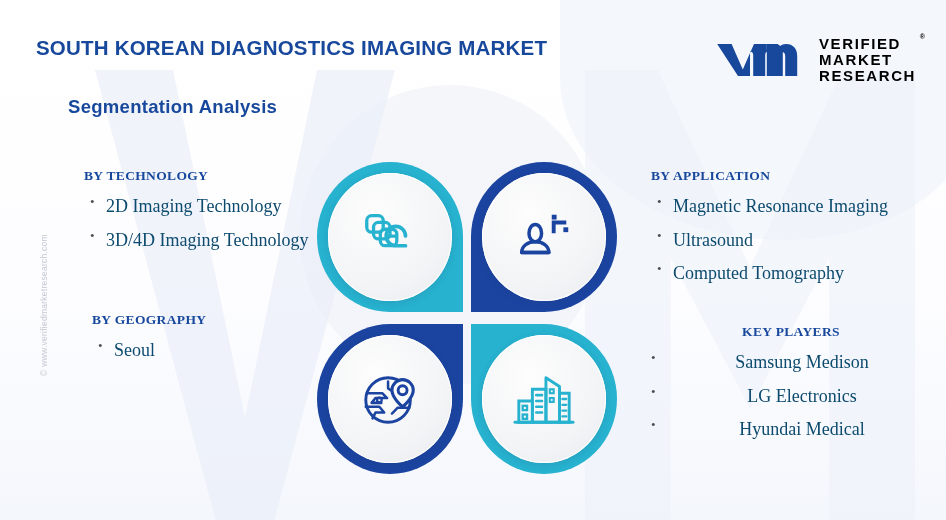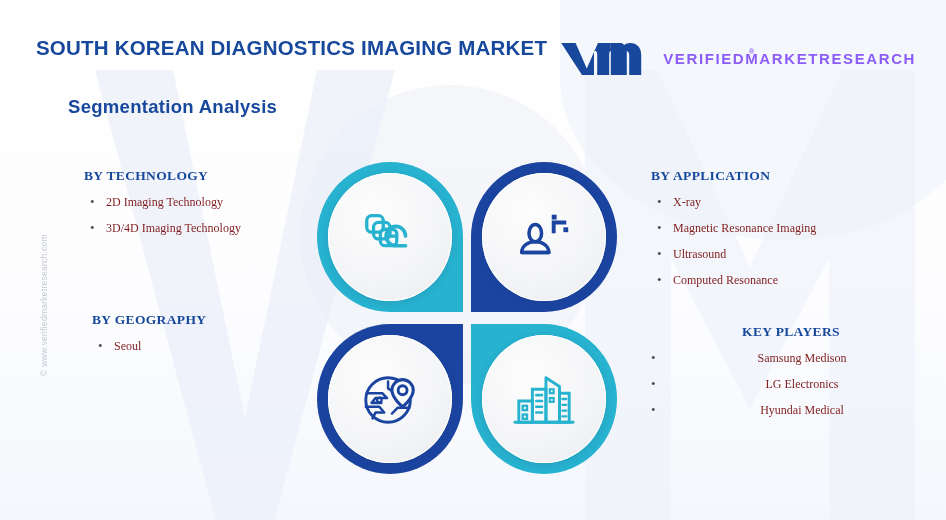--- a/index.html
+++ b/index.html
@@ -57,24 +57,23 @@
     position:absolute; left:36px; top:96px;
     font-size:18.5px; font-weight:bold; letter-spacing:.3px;
     color:#17489c;
     margin-left:32px;
   }
 
   
   #logo { position:absolute; right:30px; top:36px; display:flex; align-items:center; gap:9px; }
   #logo-mark { width:96px; height:46px; display:block; }
   #logo-words {
-    display:flex; flex-direction:row; line-height:1.07;
+    display:flex; flex-direction:column; line-height:1.07;
     font-size:15px; font-weight:bold; letter-spacing:1.6px;
-    color:#8b5cf6;
-    text-align:center;
+    color:#000000;
   }
   #logo-words .r1 { position:relative; }
   #logo-words .reg {
     position:absolute; top:-3px; right:-9px;
     font-size:7px; letter-spacing:0;
   }
 
   
   .col { position:absolute;font-family:Liberation Serif, serif; }
   #col-left  { left:84px;  top:168px; width:252px; }
@@ -82,21 +81,21 @@
   #col-left2 { left:84px;  top:312px; width:252px;margin-left:8px; }
   #col-right2{ left:645px; top:324px; width:292px;text-align:center; }
 
   .sec-head {
     font-size:13.5px; font-weight:bold; color:#17489c;
     letter-spacing:.35px; margin-bottom:11px;
   }
   .bullets { list-style:none; margin:0; padding:0; }
   .bullets li {
     position:relative; padding-left:22px; margin-bottom:11px;
-    font-size:12px; color:#7f1d1d; line-height:1.25;
+    font-size:18px; color:#0c4a6e; line-height:1.25;
   }
   .bullets li::before {
     content:"\2022"; position:absolute; left:6px; top:-1px;
     color:#4a4c50; font-size:13px;
   }
 
   
   #quad { position:absolute; left:317px; top:162px; width:300px; height:312px; }
   .q { position:absolute; width:146px; height:150px; }
   .q-tl { left:0;    top:0;   }
@@ -160,24 +159,23 @@
 <div class="col" id="col-left2">
   <div class="sec-head">BY GEOGRAPHY</div>
   <ul class="bullets">
     <li>Seoul</li>
   </ul>
 </div>
 
 <div class="col" id="col-right">
   <div class="sec-head">BY APPLICATION</div>
   <ul class="bullets">
-    <li>X-ray</li>
     <li>Magnetic Resonance Imaging</li>
     <li>Ultrasound</li>
-    <li>Computed Resonance</li>
+    <li>Computed Tomography</li>
   </ul>
 </div>
 
 <div class="col" id="col-right2">
   <div class="sec-head">KEY PLAYERS</div>
   <ul class="bullets">
     <li>Samsung Medison</li>
     <li>LG Electronics</li>
     <li>Hyundai Medical</li>
   </ul>

